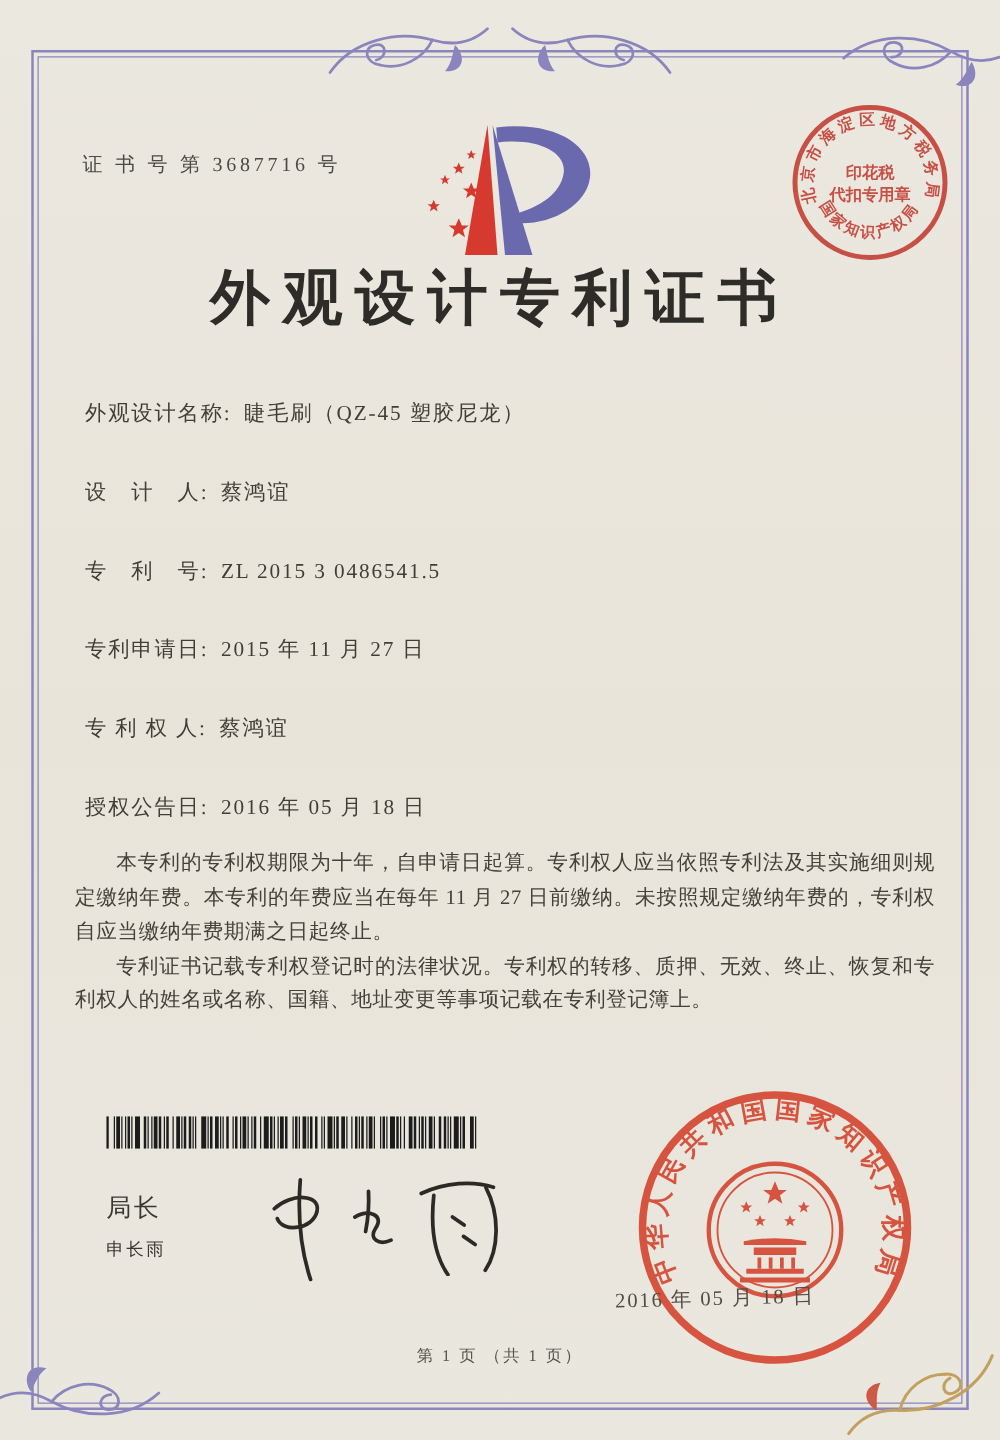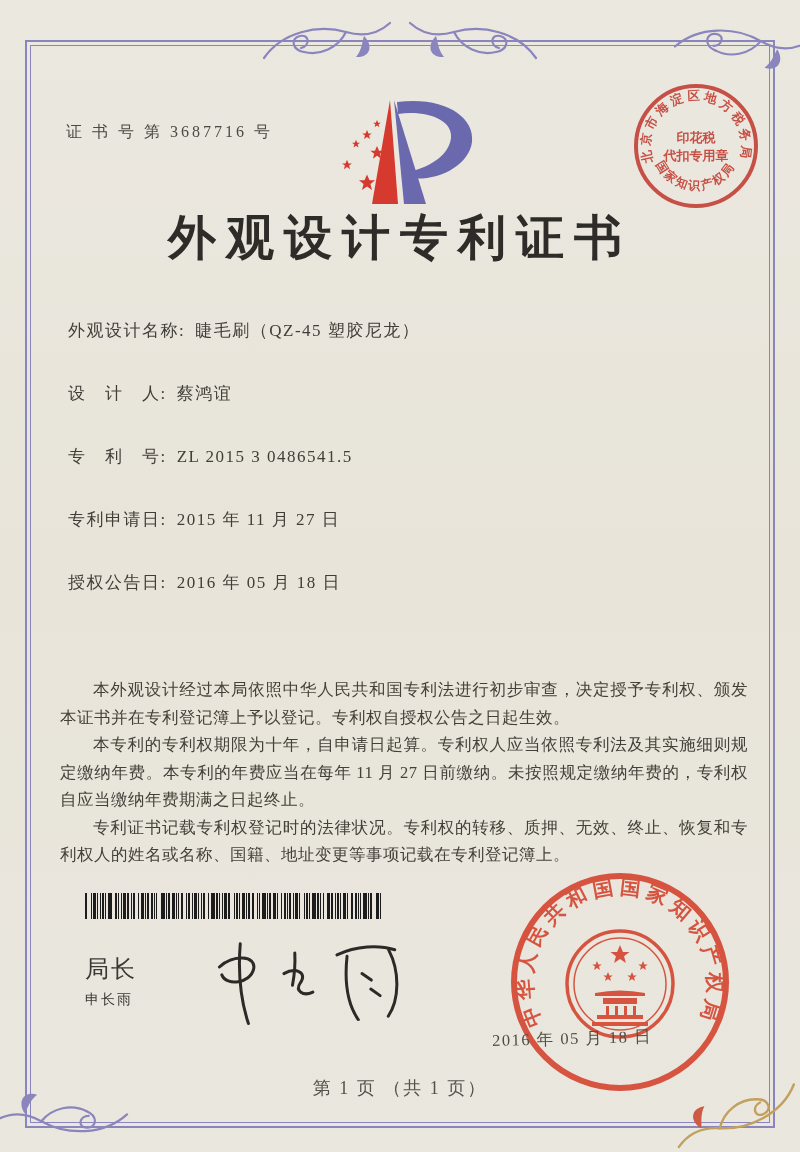--- a/index.html
+++ b/index.html
@@ -22,28 +22,28 @@
   .title{left:0;right:0;top:206px;text-align:center;font-size:48px;font-weight:bold;
     letter-spacing:10px;color:#2e2c28;}
   .fields{left:68px;top:318px;right:60px;}
   .field-row{height:26px;line-height:26px;margin-bottom:37px;font-size:17px;
     letter-spacing:1.5px;color:#413e38;white-space:nowrap;}
   .field-row .val{margin-left:10px;font-family:Liberation Serif, serif;}
   .paras{left:60px;top:676px;width:688px;font-size:16.5px;line-height:27.5px;
     text-align:justify;color:#44413a;letter-spacing:0.5px;}
   .paras p{margin:0;text-indent:2em;}
   .barcode{left:85px;top:893px;}
-  .sig-title{left:85px;top:953px;font-size:24px;letter-spacing:2px;color:#3a3833;}
+  .sig-title{left:85px;top:953px;font-size:20px;letter-spacing:2px;color:#3a3833;}
   .sig-name{left:85px;top:991px;font-size:14px;letter-spacing:2px;color:#3a3833;}
   .signature-svg{left:200px;top:928px;transform:rotate(-3deg);}
   .tax-stamp{left:626px;top:76px;opacity:0.92;}
   .main-seal{left:500px;top:862px;opacity:0.9;z-index:6;}
   .seal-date{left:492px;top:1028px;z-index:7;font-size:16.5px;letter-spacing:1.5px;
     color:#514c45;transform:rotate(-1.5deg);}
-  .footer{left:0;right:0;top:1076px;text-align:center;font-size:18px;
+  .footer{left:0;right:0;top:1076px;text-align:center;font-size:13px;
     letter-spacing:2px;color:#55524b;z-index:5;}
   .orn{color:var(--border-purple);}
   text{font-family:"Liberation Serif","DejaVu Serif",serif;}
 </style>
 </head>
 <body>
 
 <div>
 
   <div class="border-outer">
@@ -138,26 +138,28 @@
     <div class="field-row">
       <span>设　计　人:</span><span class="val">蔡鸿谊</span>
     </div>
     <div class="field-row">
       <span>专　利　号:</span><span class="val">ZL 2015 3 0486541.5</span>
     </div>
     <div class="field-row">
       <span>专利申请日:</span><span class="val">2015 年 11 月 27 日</span>
     </div>
     <div class="field-row">
+      <span>专 利 权 人:</span><span class="val">蔡鸿谊</span>
+    </div>
+    <div class="field-row">
       <span>授权公告日:</span><span class="val">2016 年 05 月 18 日</span>
     </div>
   </div>
 
   <div class="abs paras">
-    <p>本外观设计经过本局依照中华人民共和国专利法进行初步审查，决定授予专利权、颁发本证书并在专利登记簿上予以登记。专利权自授权公告之日起生效。</p>
     <p>本专利的专利权期限为十年，自申请日起算。专利权人应当依照专利法及其实施细则规定缴纳年费。本专利的年费应当在每年 11 月 27 日前缴纳。未按照规定缴纳年费的，专利权自应当缴纳年费期满之日起终止。</p>
     <p>专利证书记载专利权登记时的法律状况。专利权的转移、质押、无效、终止、恢复和专利权人的姓名或名称、国籍、地址变更等事项记载在专利登记簿上。</p>
   </div>
 
   <svg class="abs barcode" width="300" height="26" viewBox="0 0 300 26">
     <g id="barcode-bars">
         <rect x="0" y="0" width="2" height="26" fill="#1c1c1c"></rect>
         <rect x="6" y="0" width="1" height="26" fill="#1c1c1c"></rect>
         <rect x="8" y="0" width="3" height="26" fill="#1c1c1c"></rect>
         <rect x="12" y="0" width="1" height="26" fill="#1c1c1c"></rect>

